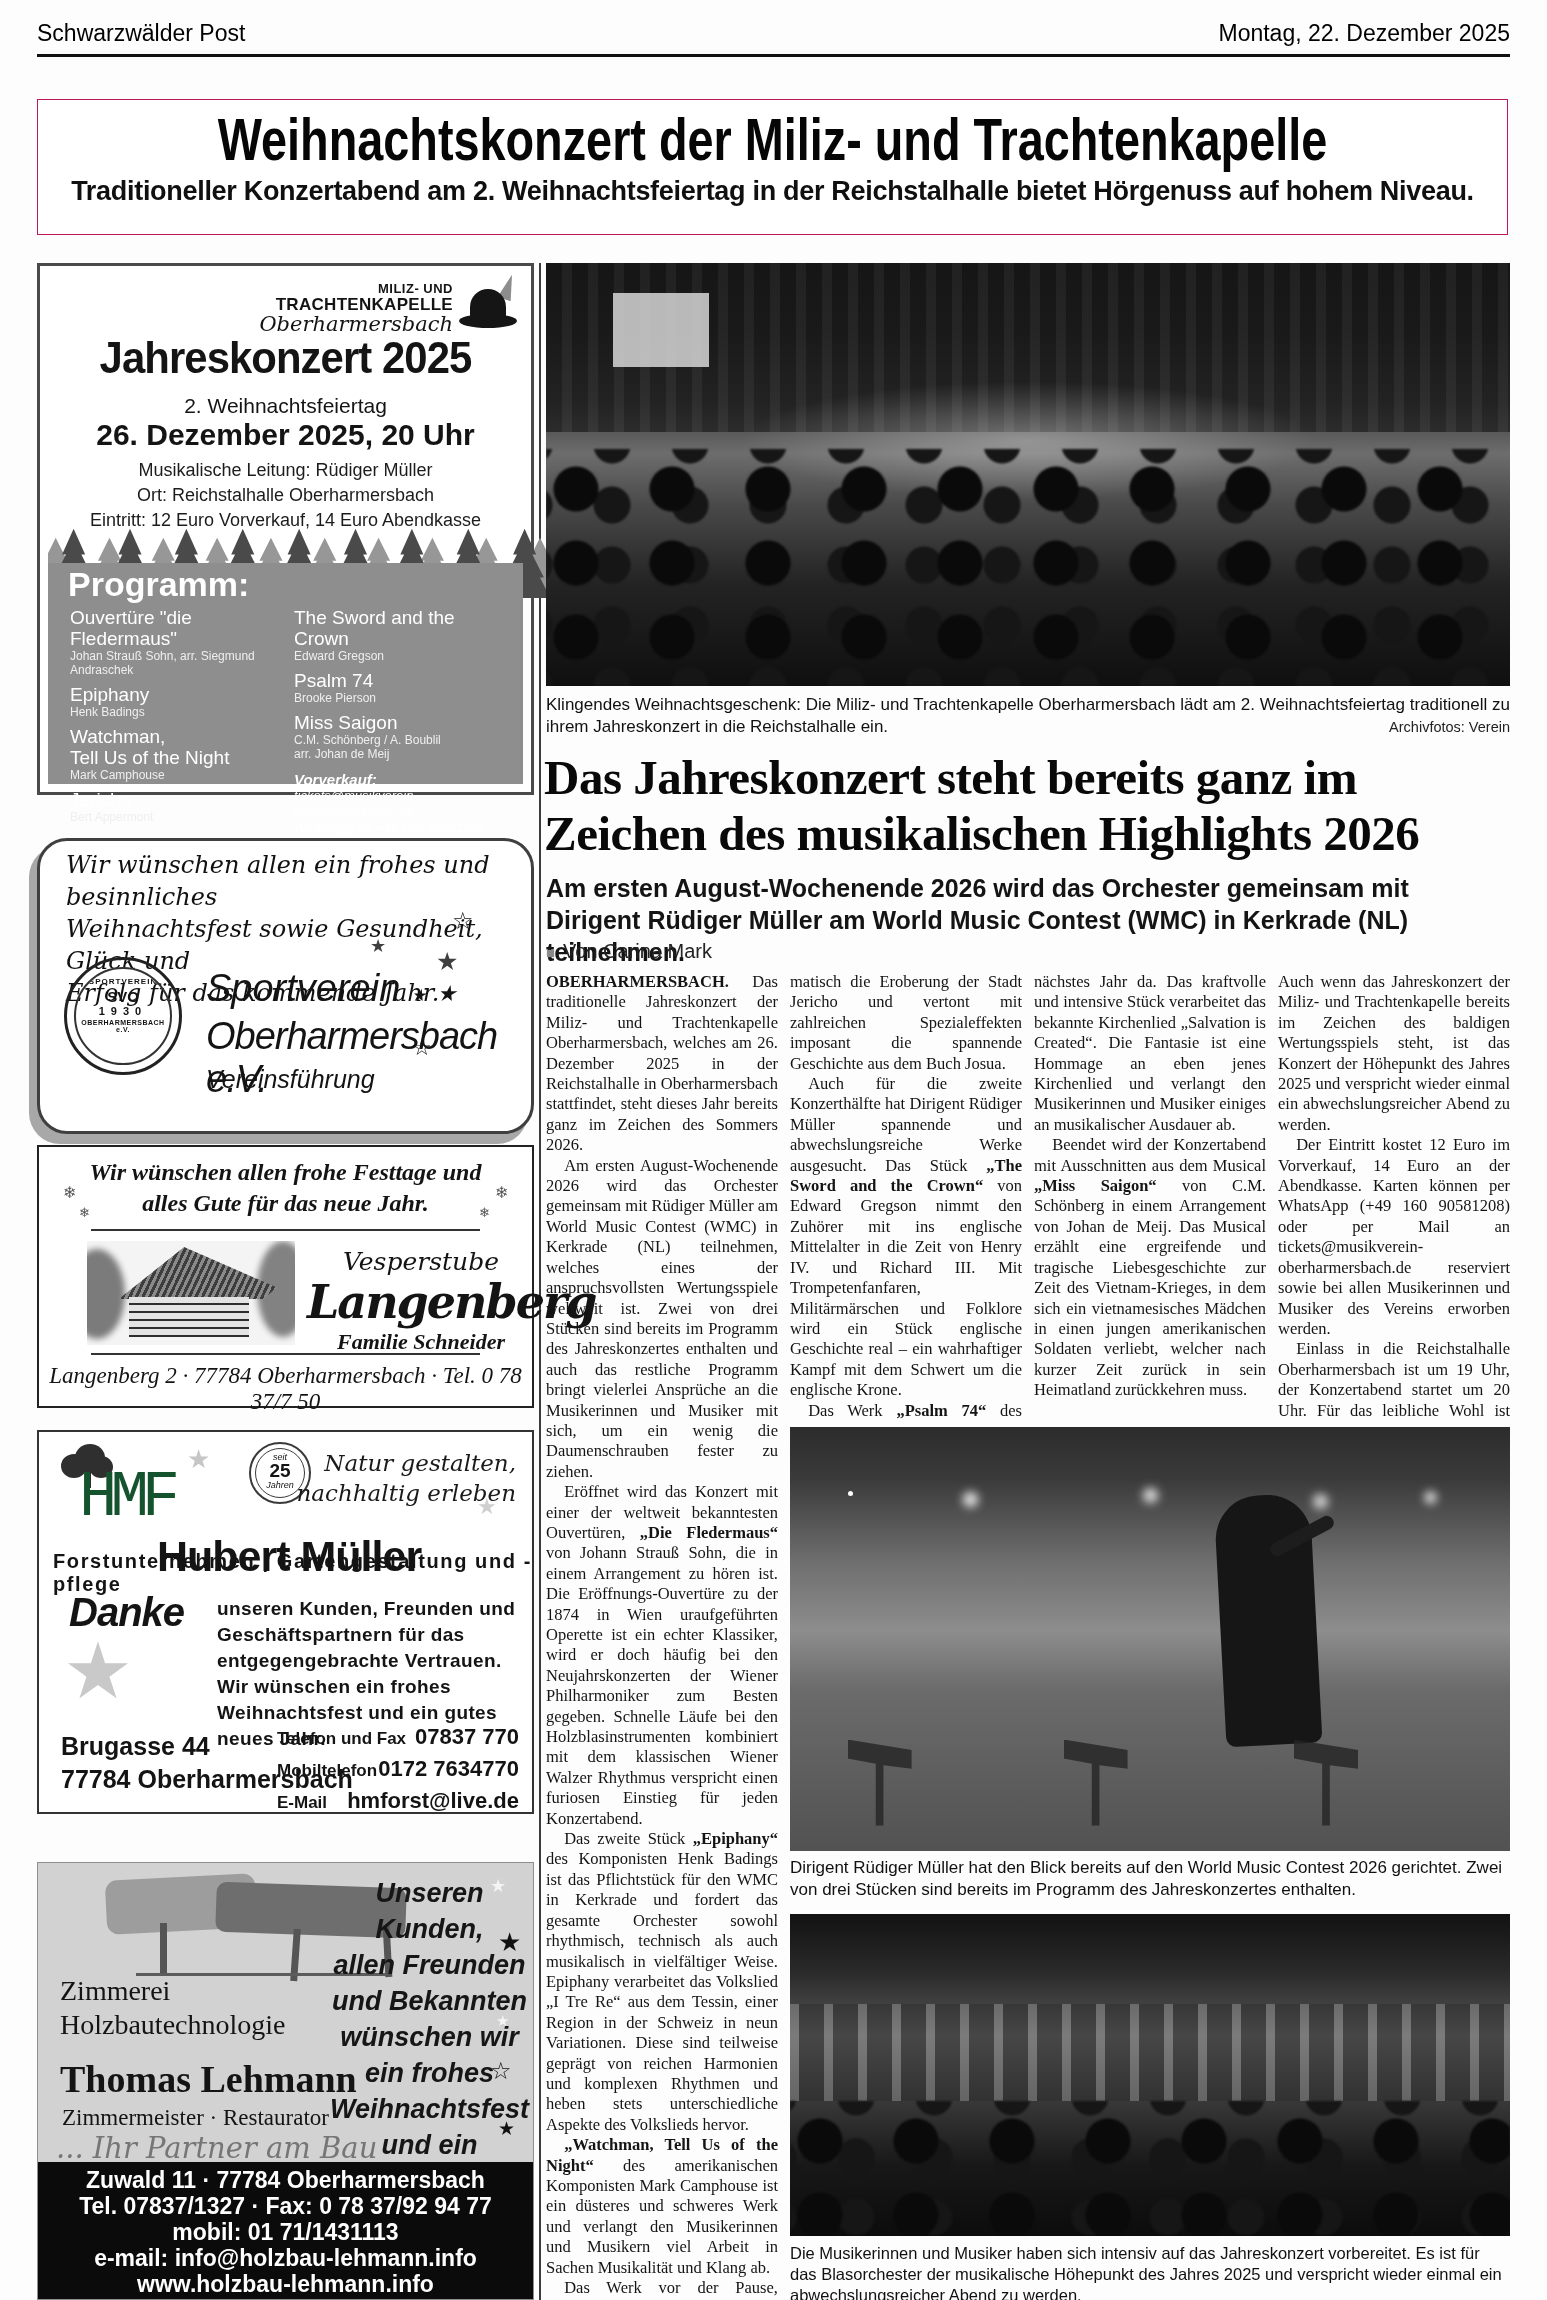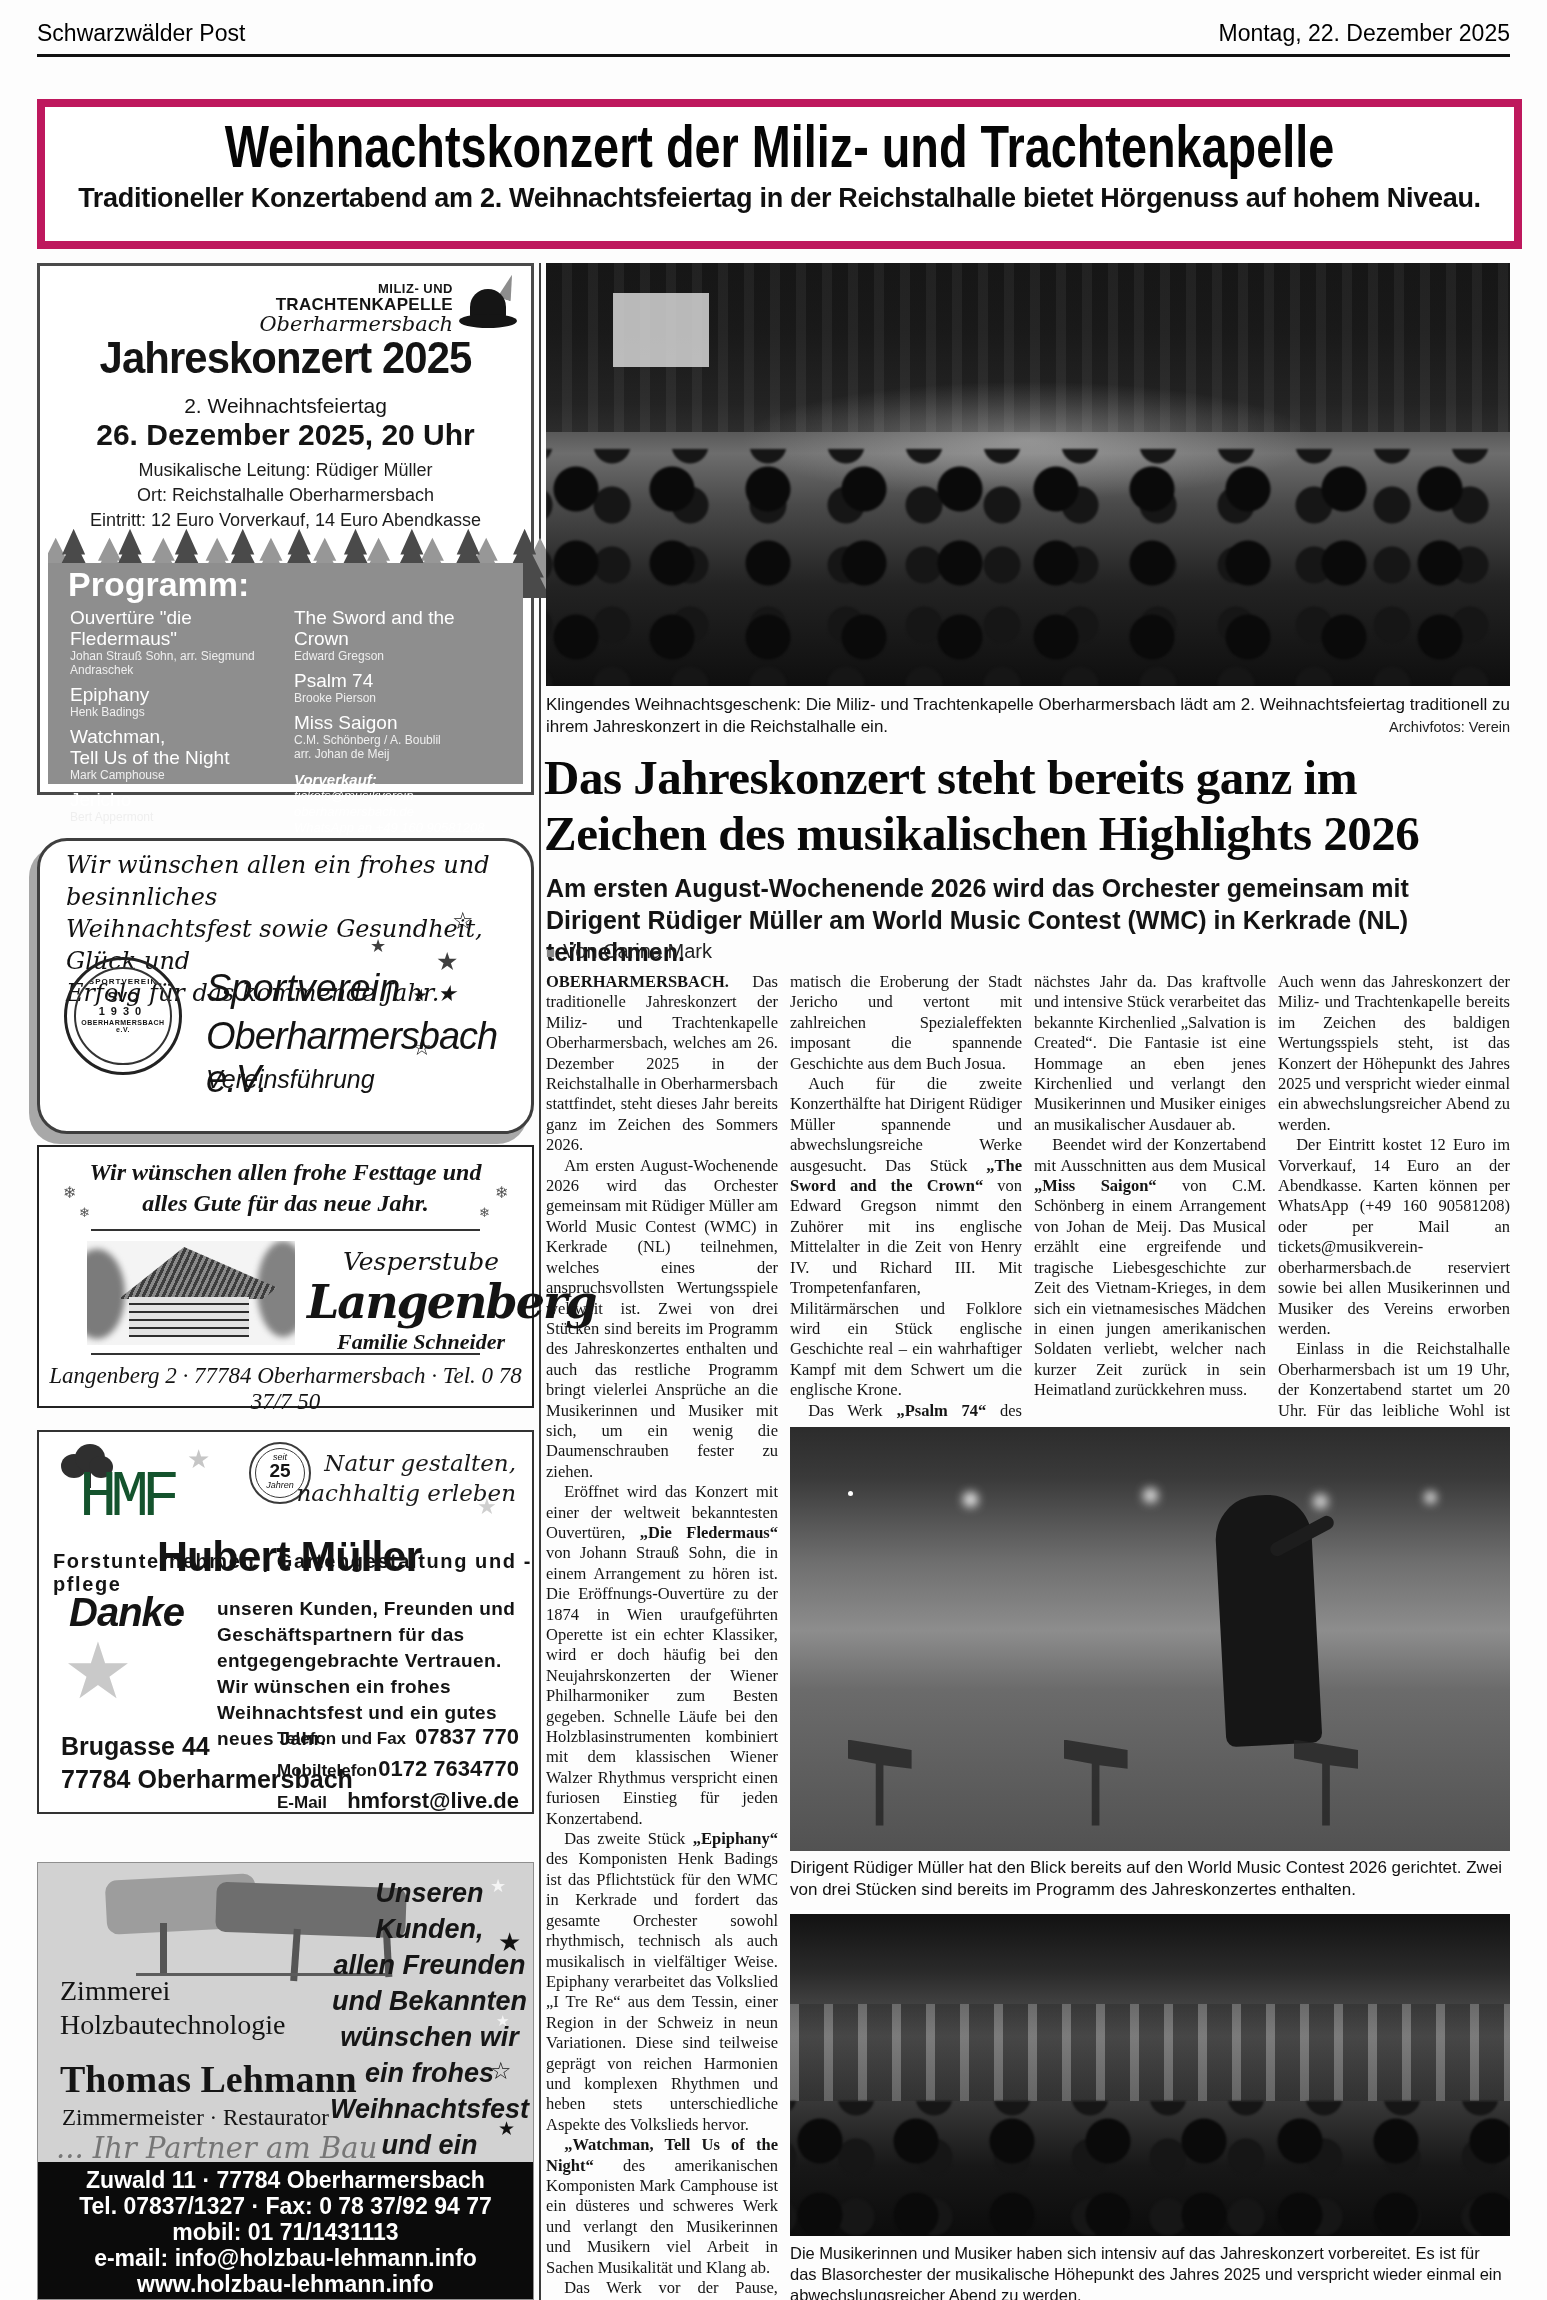--- a/index.html
+++ b/index.html
@@ -11,21 +11,21 @@
   .preline{white-space:pre-line;}
   .b{font-weight:700;}
   .star{line-height:1;}
 
   
   #paper-name{left:37px;top:20px;font-size:23px;color:#000;}
   #paper-date{right:37px;top:20px;font-size:23px;color:#000;}
   #mast-rule{left:37px;right:37px;top:54px;height:3px;background:#111;}
 
   
-  #headline-box{left:37px;top:99px;width:1469px;height:134px;border:8px solid #be185d;background:#fff;text-align:center;}
+  #headline-box{left:37px;top:99px;width:1469px;height:134px;border:1px solid #be185d;background:#fff;text-align:center;}
   #main-title{margin:8px 0 0 0;font-size:60px;line-height:64px;font-weight:700;white-space:nowrap;
               transform:scaleX(.78);transform-origin:center;color:#060606;}
   #main-subtitle{margin:4px 0 0 0;font-size:27px;font-weight:700;letter-spacing:-.3px;color:#101010;}
 
   #vert-rule{left:539px;top:263px;width:2px;height:2037px;background:#3c3c3c;}
 
   
   #ad1{left:37px;top:263px;width:497px;height:532px;border:3px solid #4a4a4a;background:#fff;box-sizing:border-box;}
   #ad1 .mlogo{position:absolute;right:78px;top:16px;text-align:right;line-height:1.05;}
   #ad1 .mlogo .l1{font-size:13px;font-weight:700;letter-spacing:.5px;}

